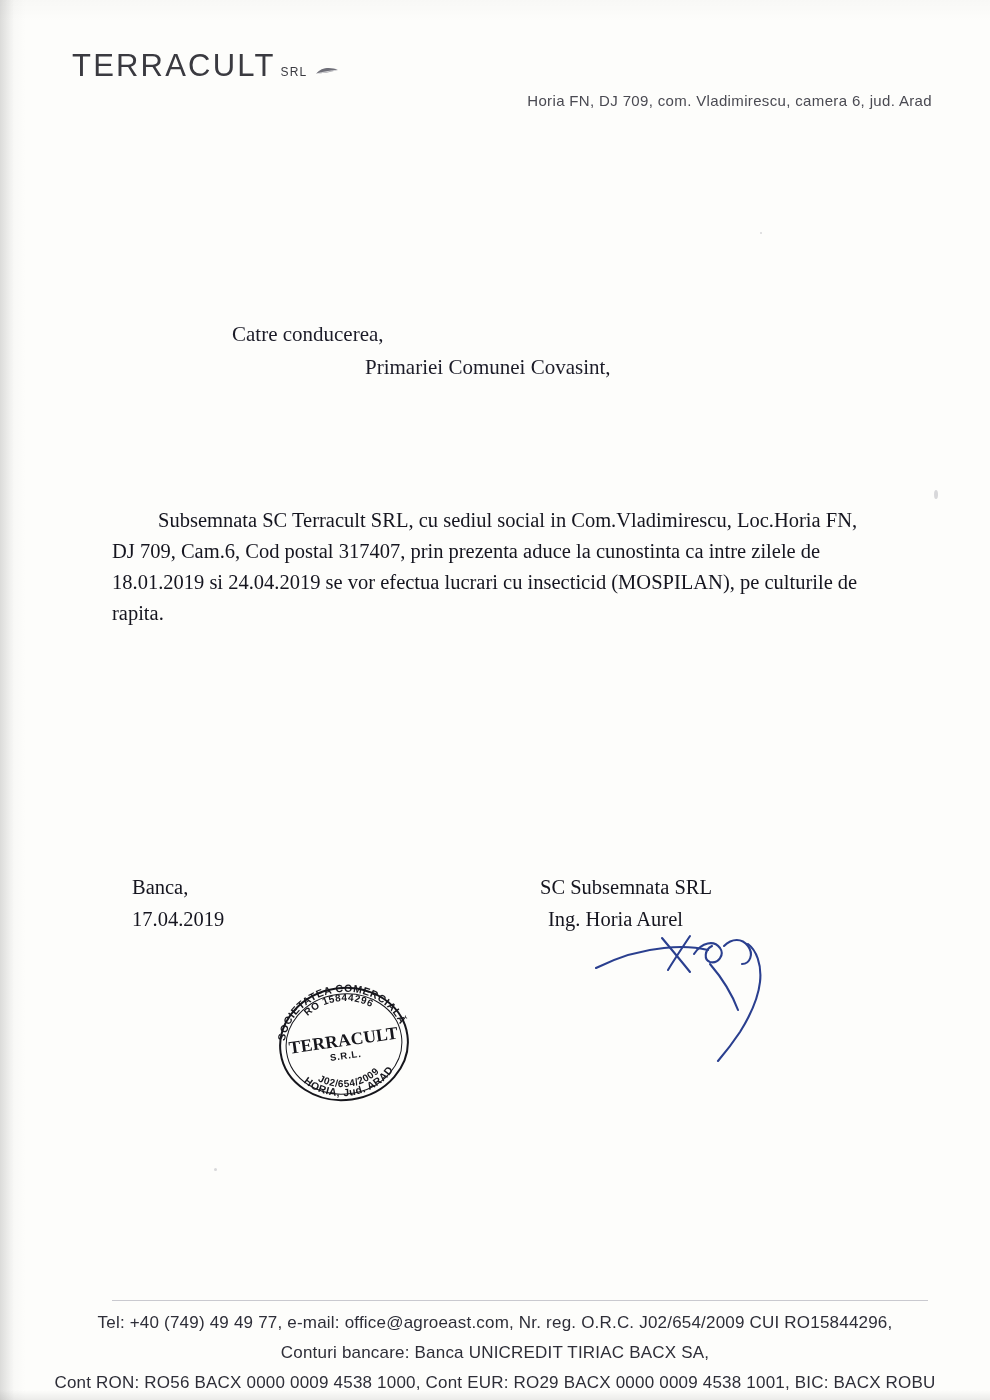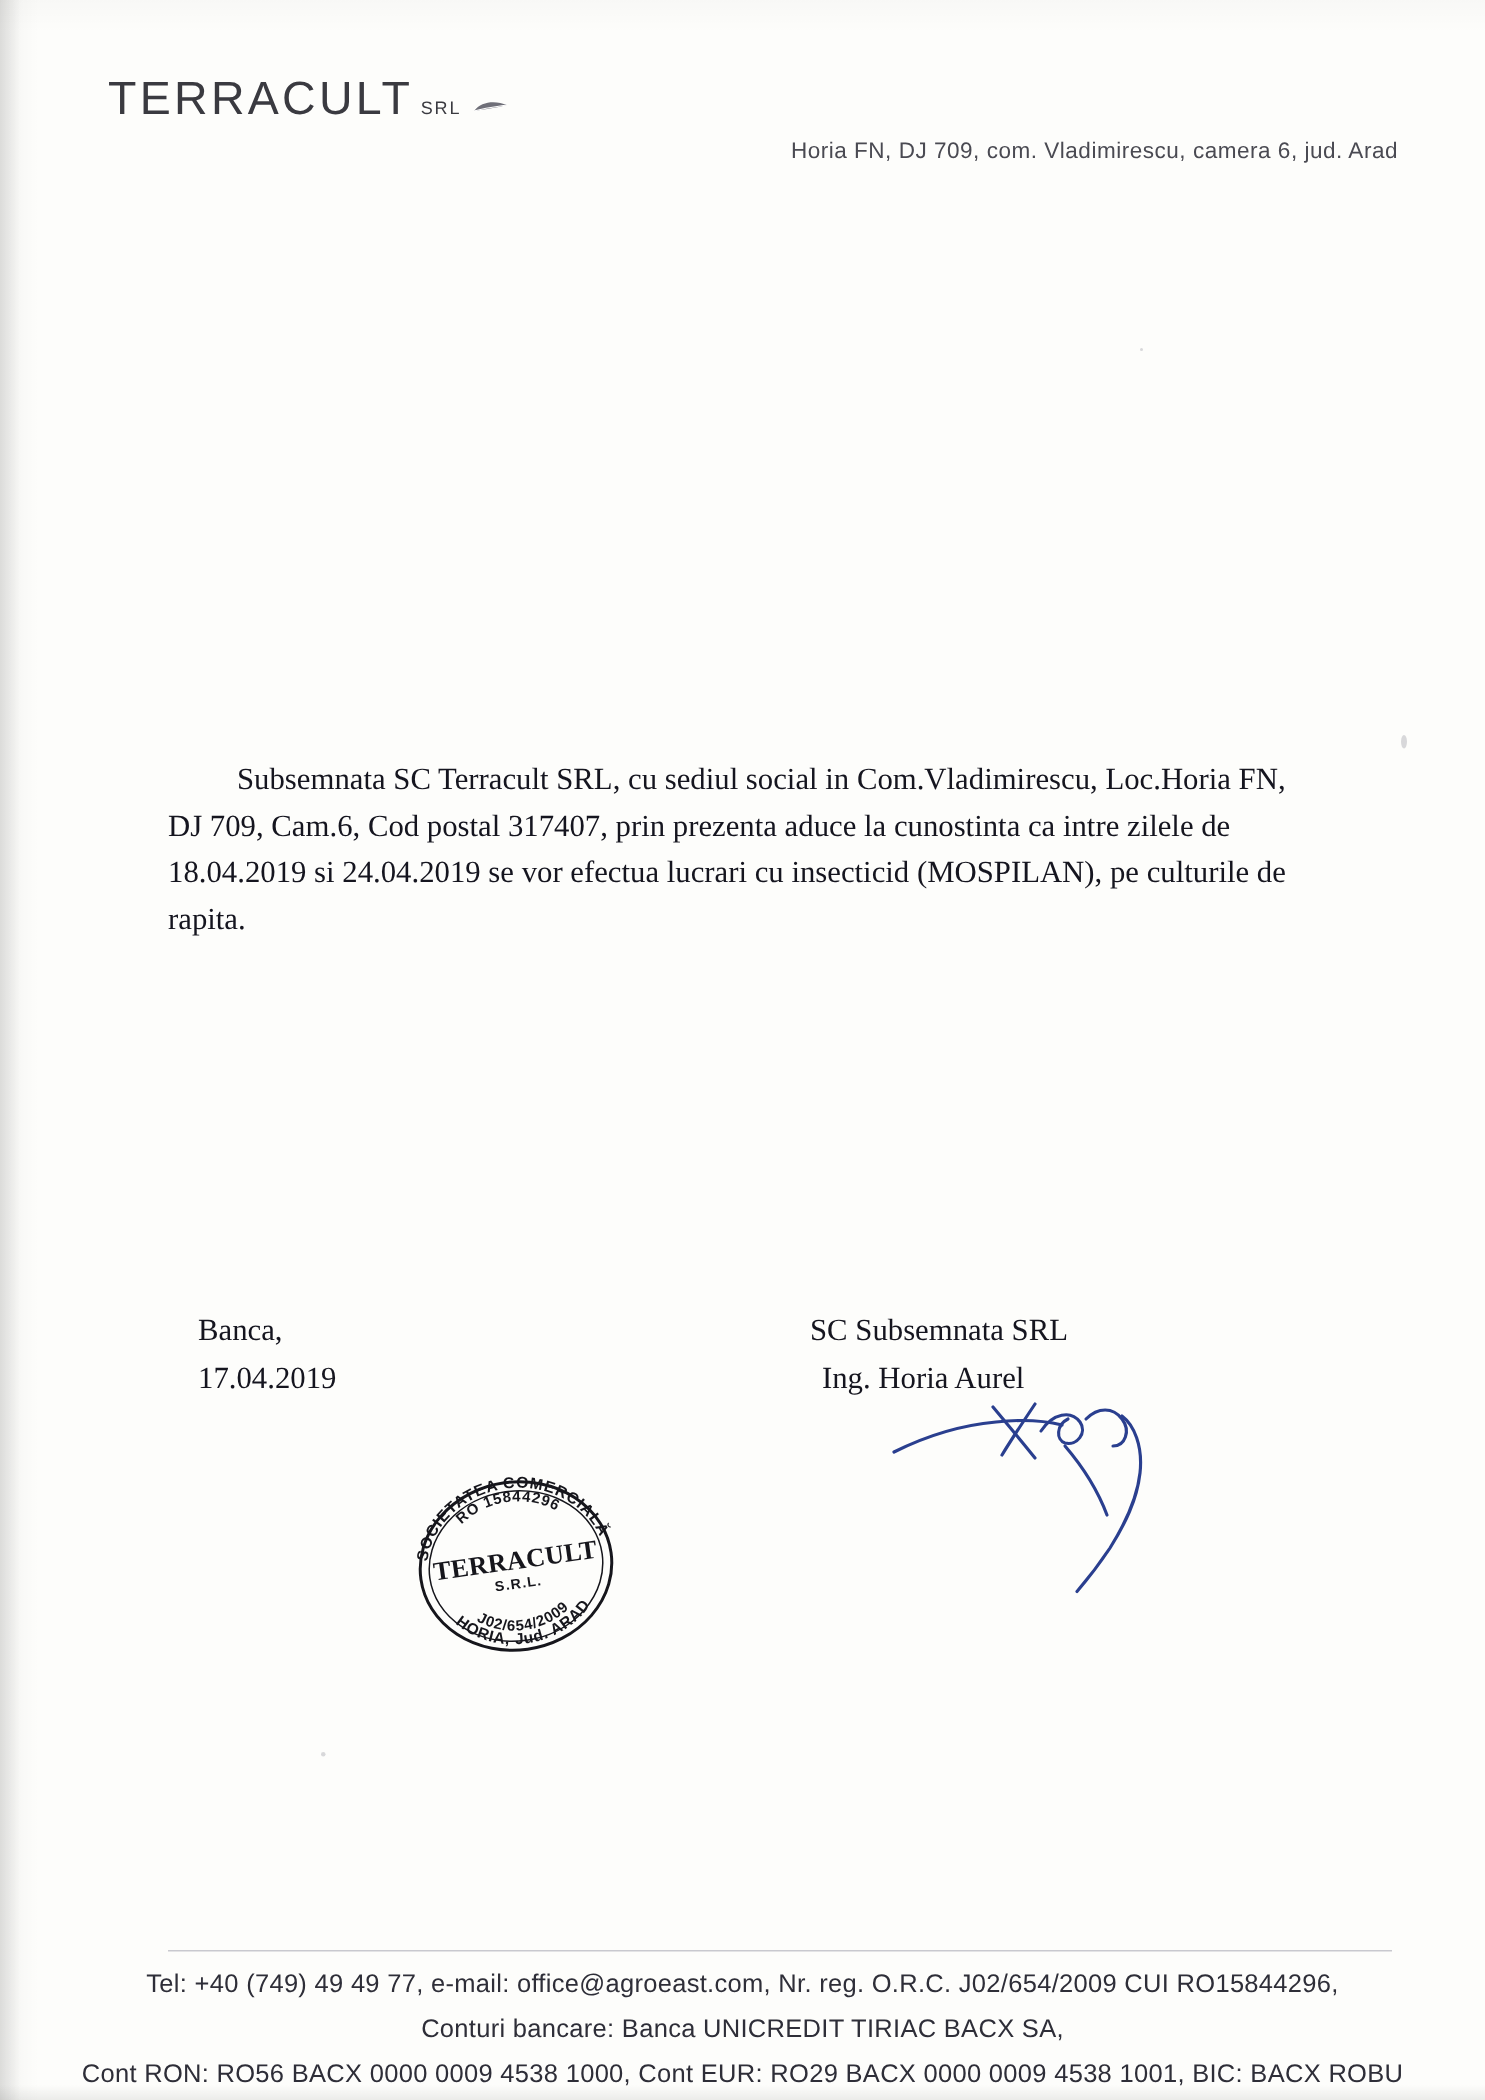--- a/index.html
+++ b/index.html
@@ -199,23 +199,27 @@
     <span class="brand-leaf">
       <svg width="24" height="12" viewBox="0 0 24 12">
         <path d="M1 8 C6 1, 16 1, 23 4 C16 6, 7 7, 1 8 Z" fill="#6f6f78"></path>
         <path d="M1 8 C8 6, 16 5, 23 4" stroke="#ffffff" stroke-width="0.7" fill="none"></path>
       </svg>
     </span>
   </div>
 
   <div class="address-line">Horia FN, DJ 709, com. Vladimirescu, camera 6, jud. Arad</div>
 
+  <div class="addressee">
+    <div>Catre conducerea,</div>
+    <div class="line2">Primariei Comunei Covasint,</div>
+  </div>
 
   <div class="body-block">
-    <p>Subsemnata SC Terracult SRL, cu sediul social in Com.Vladimirescu, Loc.Horia FN, DJ 709, Cam.6, Cod postal 317407, prin prezenta aduce la cunostinta ca intre zilele de 18.04.2019 si 24.04.2019 se vor efectua lucrari cu insecticid (MOSPILAN), pe culturile de rapita.</p>
+    <p>Subsemnata SC Terracult SRL, cu sediul social in Com.Vladimirescu, Loc.Horia FN, DJ 709, Cam.6, Cod postal 317407, prin prezenta aduce la cunostinta ca intre zilele de 18.01.2019 si 24.04.2019 se vor efectua lucrari cu insecticid (MOSPILAN), pe culturile de rapita.</p>
   </div>
 
   <div class="date-block">
     <div>Banca,</div>
     <div>17.04.2019</div>
   </div>
 
   <div class="signer-block">
     <div>SC Subsemnata SRL</div>
     <div class="name">Ing. Horia Aurel</div>

